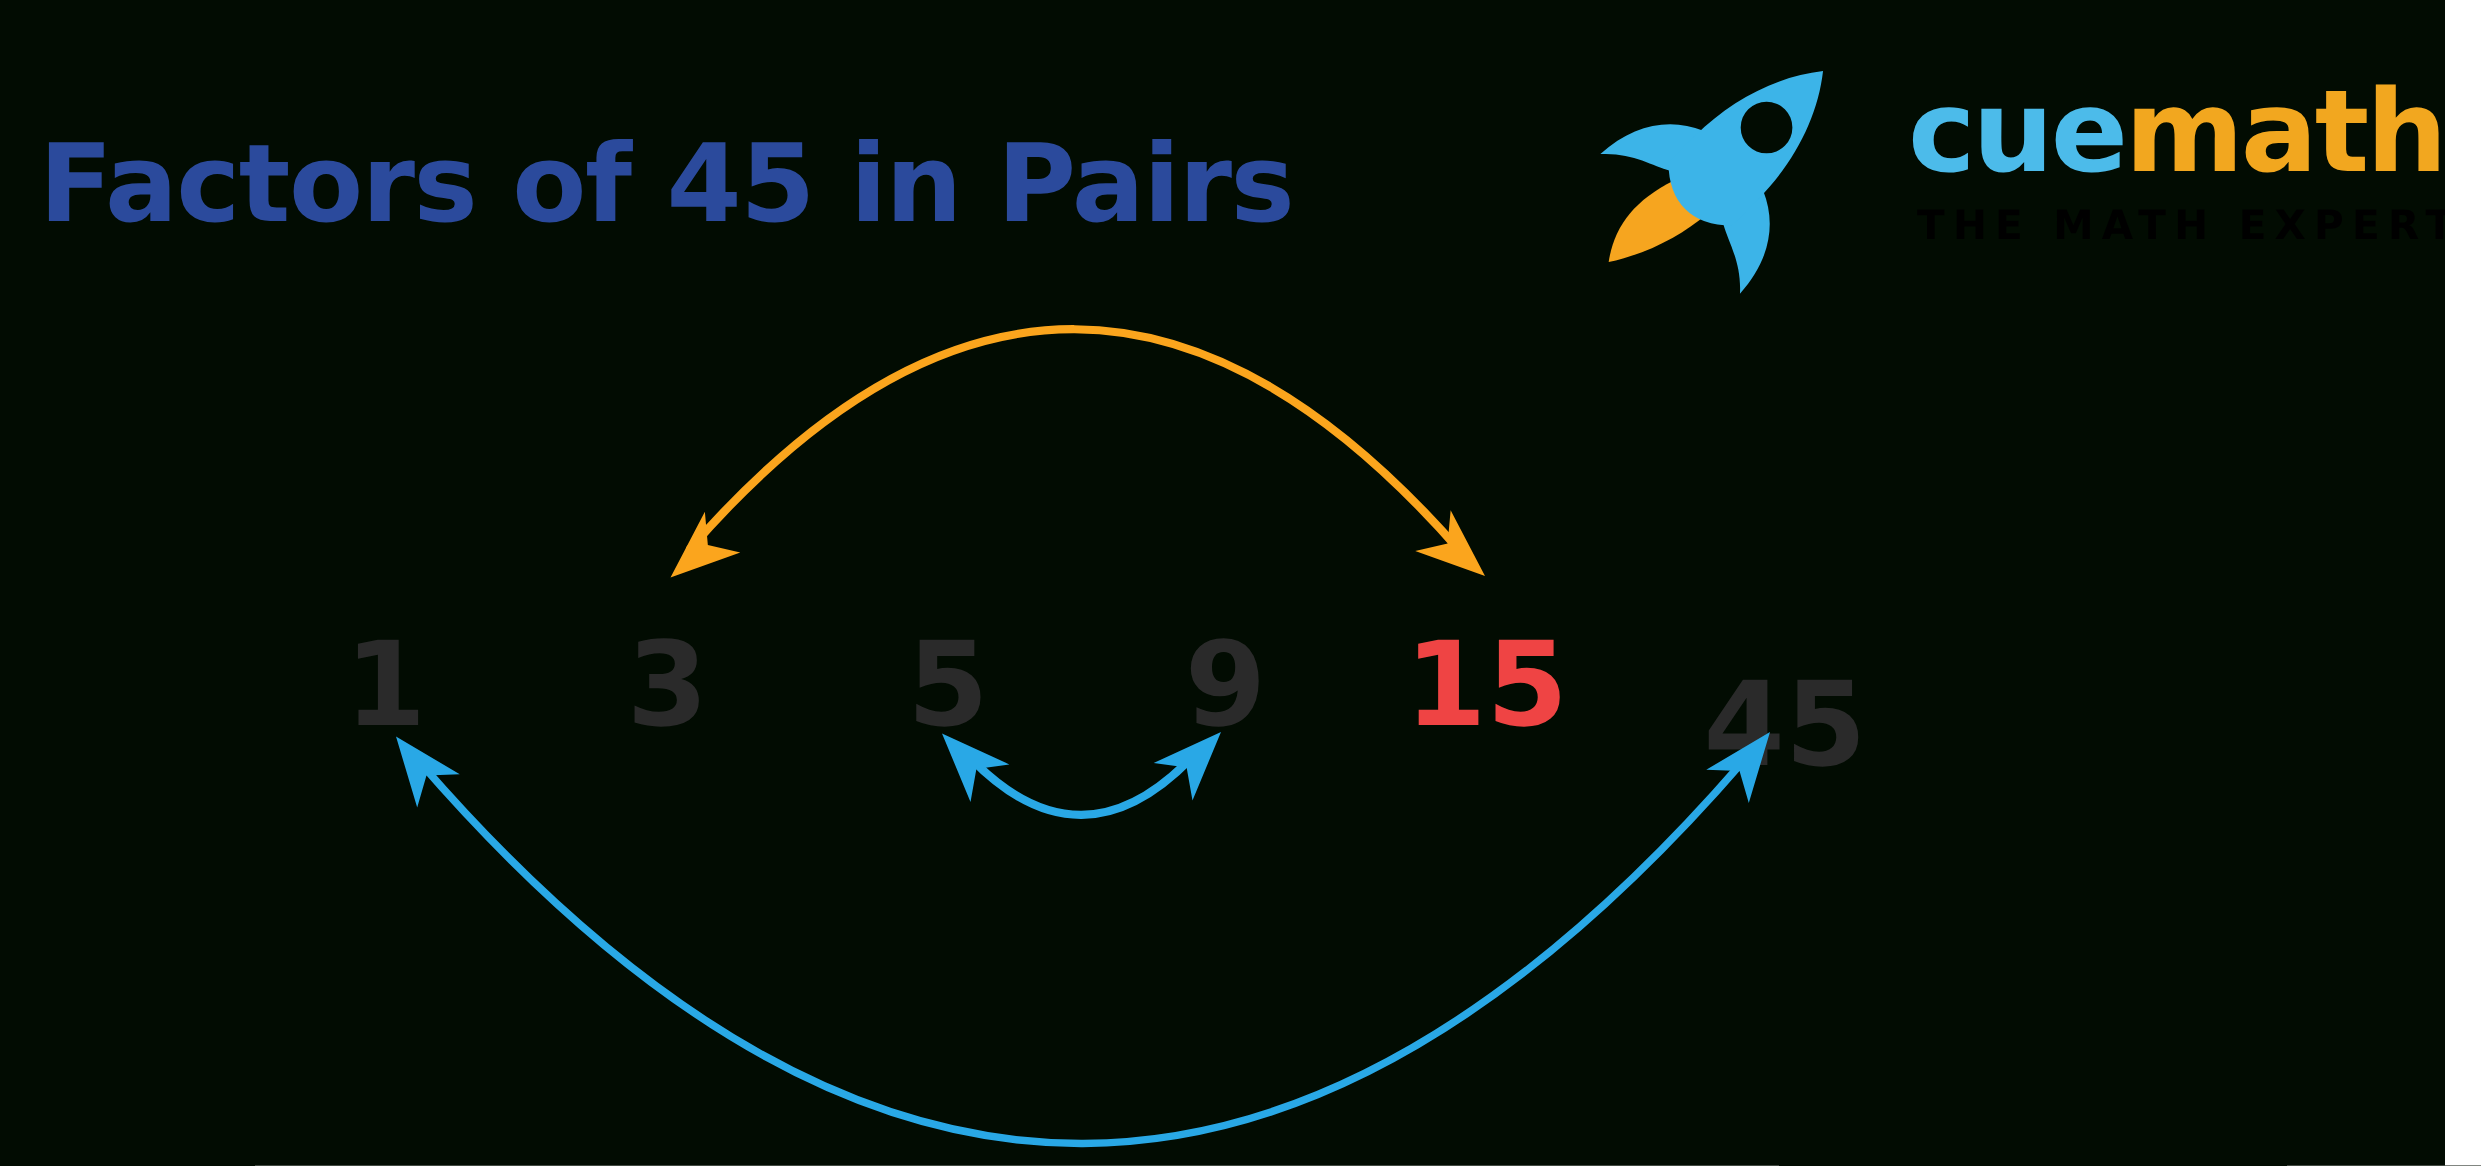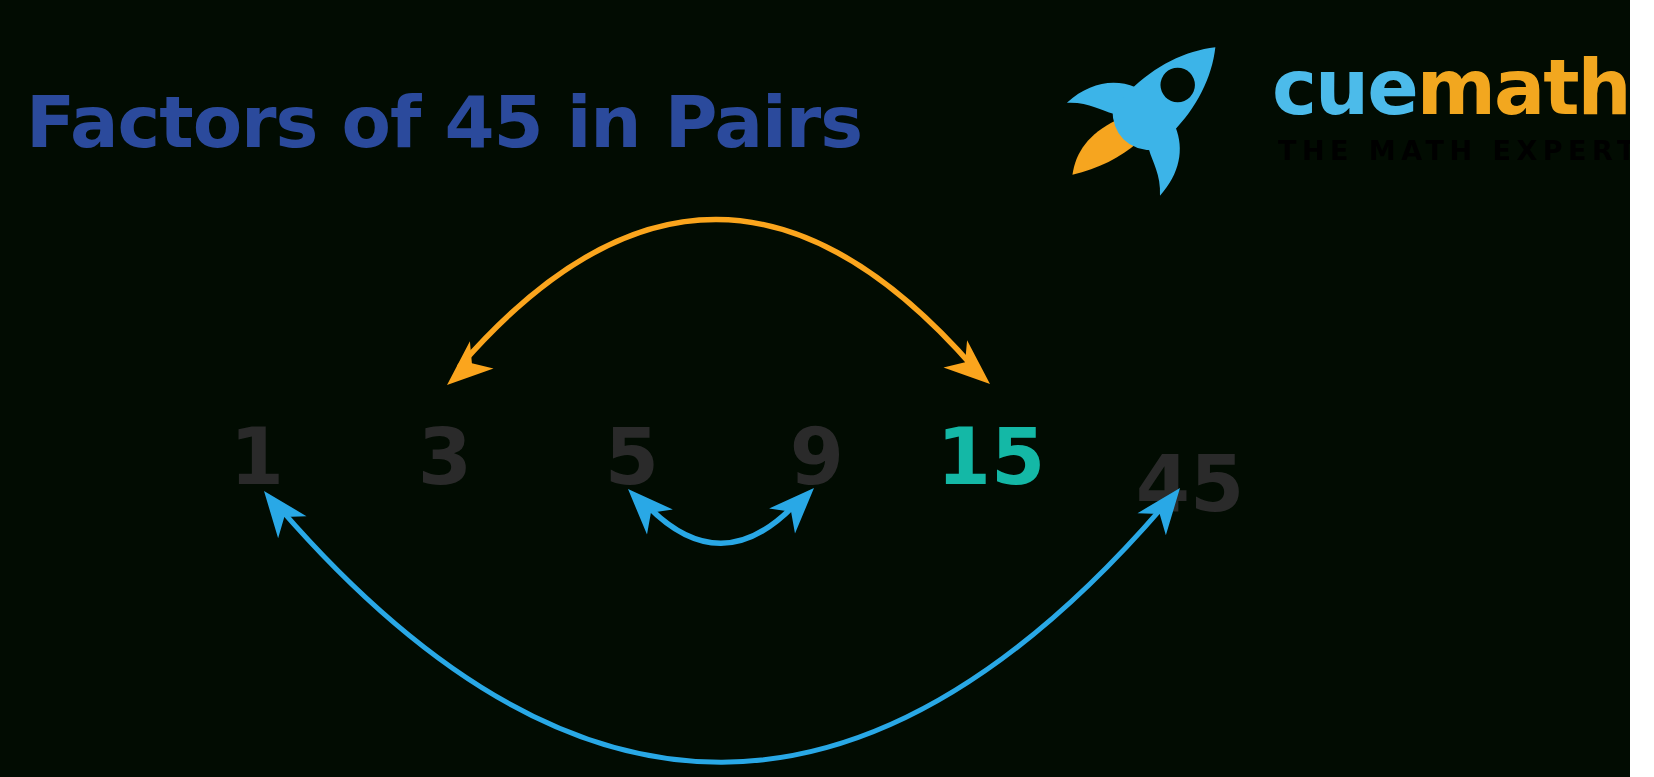--- a/index.html
+++ b/index.html
@@ -81,21 +81,21 @@
     <div class="wordmark">
       <span style="color: rgb(76, 187, 234);">cue</span><span style="color: rgb(242, 167, 31);">math</span>
     </div>
     <div class="tagline" style="color: rgb(0, 0, 0);">THE MATH EXPERT</div>
   </div>
 
   <span class="factor-number" style="left: 257px; color: rgb(42, 42, 42);">1</span>
   <span class="factor-number" style="left: 445px; color: rgb(42, 42, 42);">3</span>
   <span class="factor-number" style="left: 632px; color: rgb(42, 42, 42);">5</span>
   <span class="factor-number" style="left: 817px; color: rgb(42, 42, 42);">9</span>
-  <span class="factor-number" style="left: 991px; color: #14b8a6;">15</span>
+  <span class="factor-number" style="left: 991px; color: #ef4444;">15</span>
   <span class="factor-number" style="left: 1190px; color: rgb(42, 42, 42); margin-top: 27px;">45</span>
 
   <svg class="arcs" viewBox="0 0 1654 777" xmlns="http://www.w3.org/2000/svg">
     <defs>
       <path id="ah" d="M 0 0 L -46 -18 L -33 0 L -46 18 Z"></path>
     </defs>
 
     <g>
       <path d="M 460 366 Q 716 72 974 368" fill="none" stroke-width="5.5" stroke-linecap="round" style="stroke: rgb(251, 165, 29);"></path>
       <use href="#ah" transform="translate(447 385) rotate(139)" style="fill: rgb(251, 165, 29);"></use>

